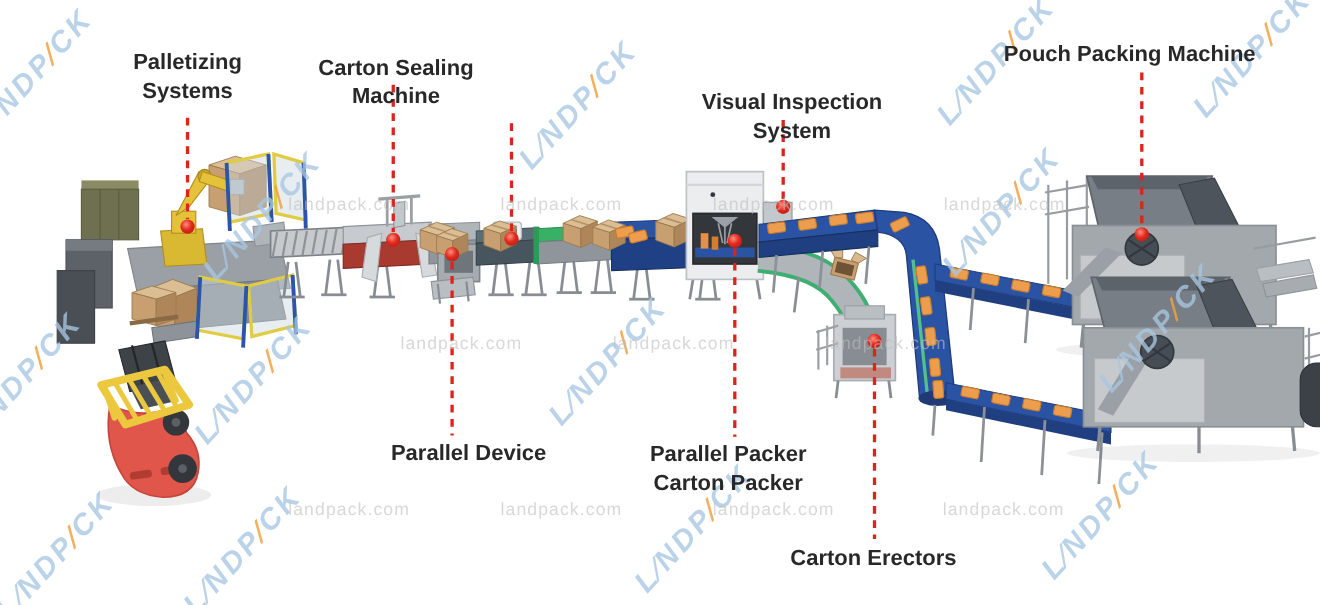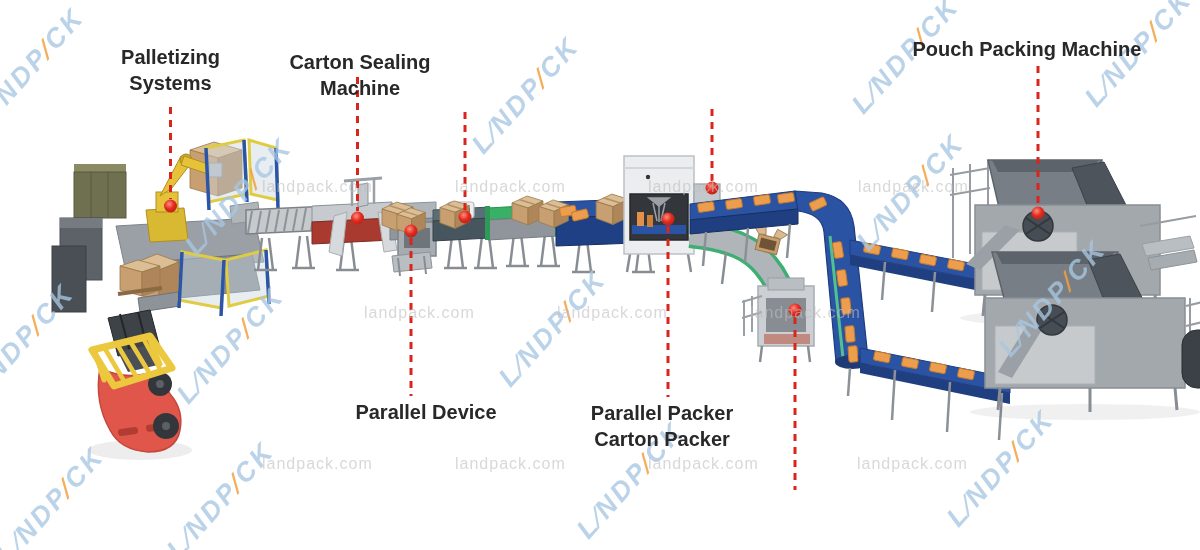--- a/index.html
+++ b/index.html
@@ -412,19 +412,21 @@
     <div class="wm-domain" style="left:262px;top:455px">landpack.com</div>
     <div class="wm-domain" style="left:455px;top:455px">landpack.com</div>
     <div class="wm-domain" style="left:648px;top:455px">landpack.com</div>
     <div class="wm-domain" style="left:857px;top:455px">landpack.com</div>
   </div>
 
   <div class="label-layer">
     <div class="label" style="left:252px;top:49px;width:216px">Carton Sealing Machine</div>
     <div class="label" style="left:93px;top:44px;width:155px">Palletizing
 Systems</div>
+    <div class="label" style="left:604px;top:80px;width:232px">Visual Inspection System</div>
     <div class="label" style="left:910px;top:36px;width:234px">Pouch Packing Machine</div>
     <div class="label" style="left:348px;top:399px;width:156px">Parallel Device</div>
     <div class="label" style="left:576px;top:400px;width:172px">Parallel Packer
 Carton Packer</div>
+    <div class="label" style="left:718px;top:495px;width:152px">Carton Erectors</div>
   </div>
 
 </div>
 
 </body></html>

